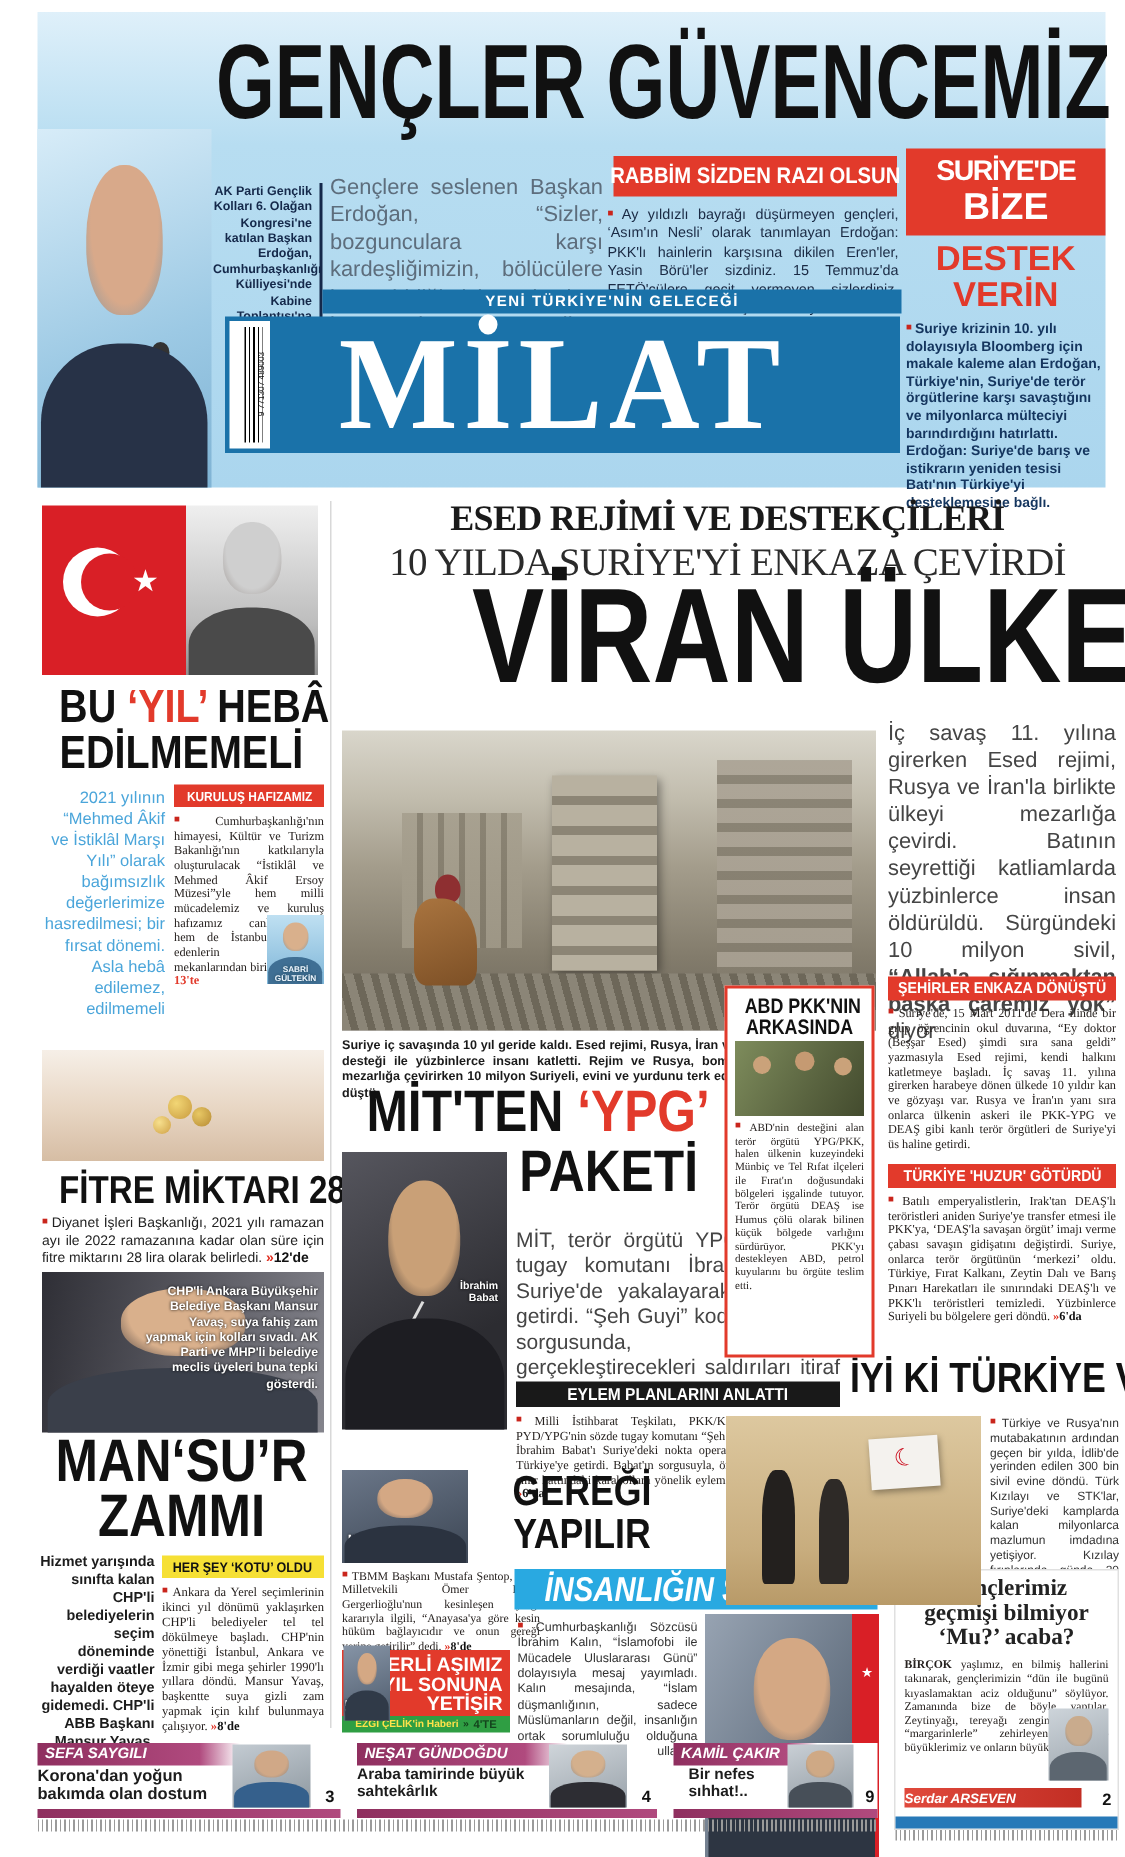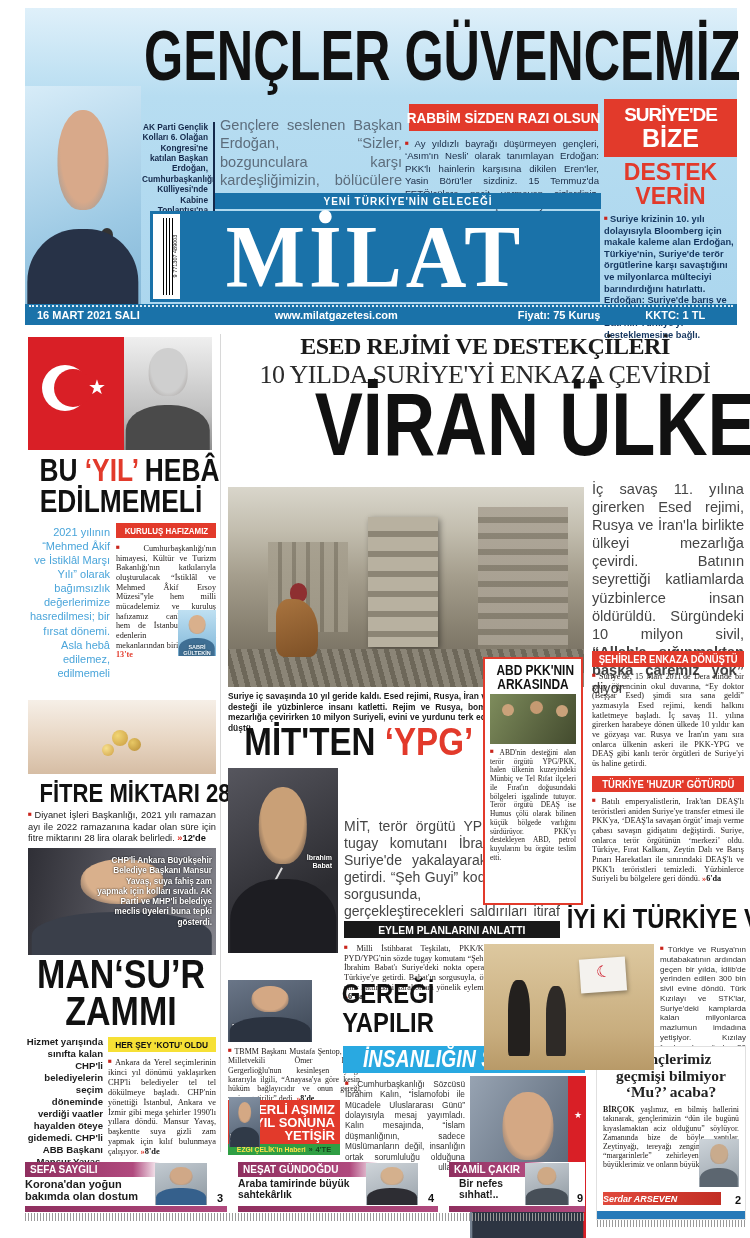--- a/index.html
+++ b/index.html
@@ -21,21 +21,21 @@
   .person { overflow:hidden; }
   .person::before { content:""; position:absolute; left:50%; top:10%; width:44%; height:42%; transform:translateX(-50%);
       background:radial-gradient(ellipse at 50% 38%, var(--skin,#d9b08c) 62%, rgba(60,40,30,.35)); border-radius:48% 48% 44% 44%; }
   .person::after { content:""; position:absolute; left:50%; bottom:-8%; width:96%; height:48%; transform:translateX(-50%);
       background:var(--suit,#2c3442); border-radius:46% 46% 0 0; }
   .photolabel { position:absolute; color:#fff; font-weight:bold; font-size:7px; line-height:1.1; text-shadow:0 0 2px #000; }
   
   .barcode { background:repeating-linear-gradient(90deg,#000 0 1px,#fff 1px 3px); }
   
   .hatch { background:repeating-linear-gradient(90deg,#9a9a9a 0 1px,transparent 1px 3px); }
-  .colbanner { background:linear-gradient(90deg,#8f2f5f,#b04a7e 80%,rgba(176,74,126,0)); color:#fff; font-weight:bold; font-size:10px; display:flex; align-items:center; padding-left:5px; }
+  .colbanner { background:linear-gradient(90deg,#8f2f5f,#b04a7e 80%,rgba(176,74,126,0)); color:#fff; font-weight:bold; font-style:italic; font-size:10px; display:flex; align-items:center; padding-left:5px; }
   .colstrip { background:linear-gradient(90deg,#8f2f5f,#b04a7e); }
   .dotline { border-top:2px dotted rgba(255,255,255,.85); }
 </style>
 </head>
 <body>
 
 <div id="page">
 
   <div class="abs" style="left:25px;top:8px;width:712px;height:317px;background:linear-gradient(180deg,#dff0fa,#b7ddf1 28%,#abd6ee);"></div>
 
@@ -79,27 +79,20 @@
   <div class="abs" style="left:150px;top:211px;width:450px;height:91px;background:#1a72a9;display:flex;align-items:center;justify-content:center;">
     <span style="font-family:'Liberation Serif',serif;font-weight:bold;color:#fff;font-size:84px;line-height:.9;letter-spacing:4px;transform:scaleY(1.05);">MİLAT</span>
   </div>
 
   <div class="abs" style="left:153px;top:214px;width:27px;height:85px;background:#fff;overflow:hidden;">
     <span class="abs" style="left:-28px;top:38px;font-size:6.5px;color:#111;transform:rotate(-90deg);width:84px;text-align:center;">ISSN-1307-489X</span>
     <span class="abs barcode" style="left:10px;top:4px;width:12px;height:77px;"></span>
     <span class="abs" style="left:-8px;top:39px;font-size:5.5px;color:#111;transform:rotate(-90deg);width:60px;text-align:center;">9 771307 489003</span>
   </div>
 
-  <div class="abs" style="left:25px;top:304px;width:712px;height:21px;background:#1a72a9;color:#fff;font-weight:bold;font-size:11px;display:flex;align-items:center;">
-    <div class="dotline abs" style="left:4px;top:1px;width:704px;height:0;"></div>
-    <span style="margin-left:12px;">16 MART 2021 SALI</span>
-    <span style="margin-left:135px;">www.milatgazetesi.com</span>
-    <span style="margin-left:120px;">Fiyatı: 75 Kuruş</span>
-    <span style="margin-left:45px;">KKTC: 1 TL</span>
-  </div>
 
   <div class="abs" style="left:220px;top:334px;width:1px;height:818px;background:#d8d8d8;"></div>
 
   <div class="abs" style="left:28px;top:337px;width:96px;height:113px;background:#d91f26;overflow:hidden;">
     <span class="abs" style="left:14px;top:28px;width:46px;height:46px;background:#fff;border-radius:50%;"></span>
     <span class="abs" style="left:26px;top:32px;width:38px;height:38px;background:#d91f26;border-radius:50%;"></span>
     <span class="abs" style="left:60px;top:38px;color:#fff;font-size:20px;">★</span>
   </div>
   <div class="abs person" style="left:124px;top:337px;width:88px;height:113px;background:linear-gradient(180deg,#efefef,#bdbdbd 70%,#8f8f8f);--skin:#cfcfcf;--suit:#4a4a4a;"></div>
 
@@ -199,20 +192,23 @@
       <span class="abs" style="left:66px;top:11px;width:12px;height:12px;border-radius:50%;background:#caa27a;"></span>
     </div>
     <div class="serifbody" style="margin-top:3px;font-size:7.4px;">
       <span class="bullet">■</span><span>ABD'nin desteğini alan terör örgütü YPG/PKK, halen ülkenin kuzeyindeki Münbiç ve Tel Rıfat ilçeleri ile Fırat'ın doğusundaki bölgeleri işgalinde tutuyor. Terör örgütü DEAŞ ise Humus çölü olarak bilinen küçük bölgede varlığını sürdürüyor. PKK'yı destekleyen ABD, petrol kuyularını bu örgüte teslim etti.</span>
     </div>
   </div>
 
   <div class="abs" style="left:226px;top:722px;width:244px;font-weight:900;font-size:39px;line-height:1;color:#111;text-align:center;">
     <span class="sx"><span>MİT'TEN </span><span style="color:#e23a2b;">‘YPG’</span></span>
   </div>
+  <div class="abs" style="left:336px;top:762px;width:136px;font-weight:900;font-size:39px;line-height:1;color:#111;text-align:center;">
+    <span class="sx">PAKETİ</span>
+  </div>
 
   <div class="abs person" style="left:228px;top:768px;width:110px;height:185px;background:linear-gradient(150deg,#56565e,#2c2c31 70%);--skin:#c9a077;--suit:#1d1d22;">
     <span class="abs" style="left:38px;top:96px;width:2px;height:64px;background:#ddd;transform:rotate(28deg);"></span>
     <span class="photolabel" style="right:6px;top:86px;width:36px;text-align:right;">İbrahim Babat</span>
   </div>
 
   <div class="abs" style="left:344px;top:818px;width:216px;font-size:14px;line-height:1.22;color:#454545;text-align:justify;">MİT, terör örgütü YPG'nin sözde tugay komutanı İbrahim Babat'ı Suriye'de yakalayarak Türkiye'ye getirdi. “Şeh Guyi” kod adlı terörist sorgusunda, Türkiye'de gerçekleştirecekleri saldırıları itiraf etti</div>
 
   <div class="abs blackbox" style="left:344px;top:921px;width:216px;height:17px;font-size:11.5px;">
     <span class="sx2">EYLEM PLANLARINI ANLATTI</span>

